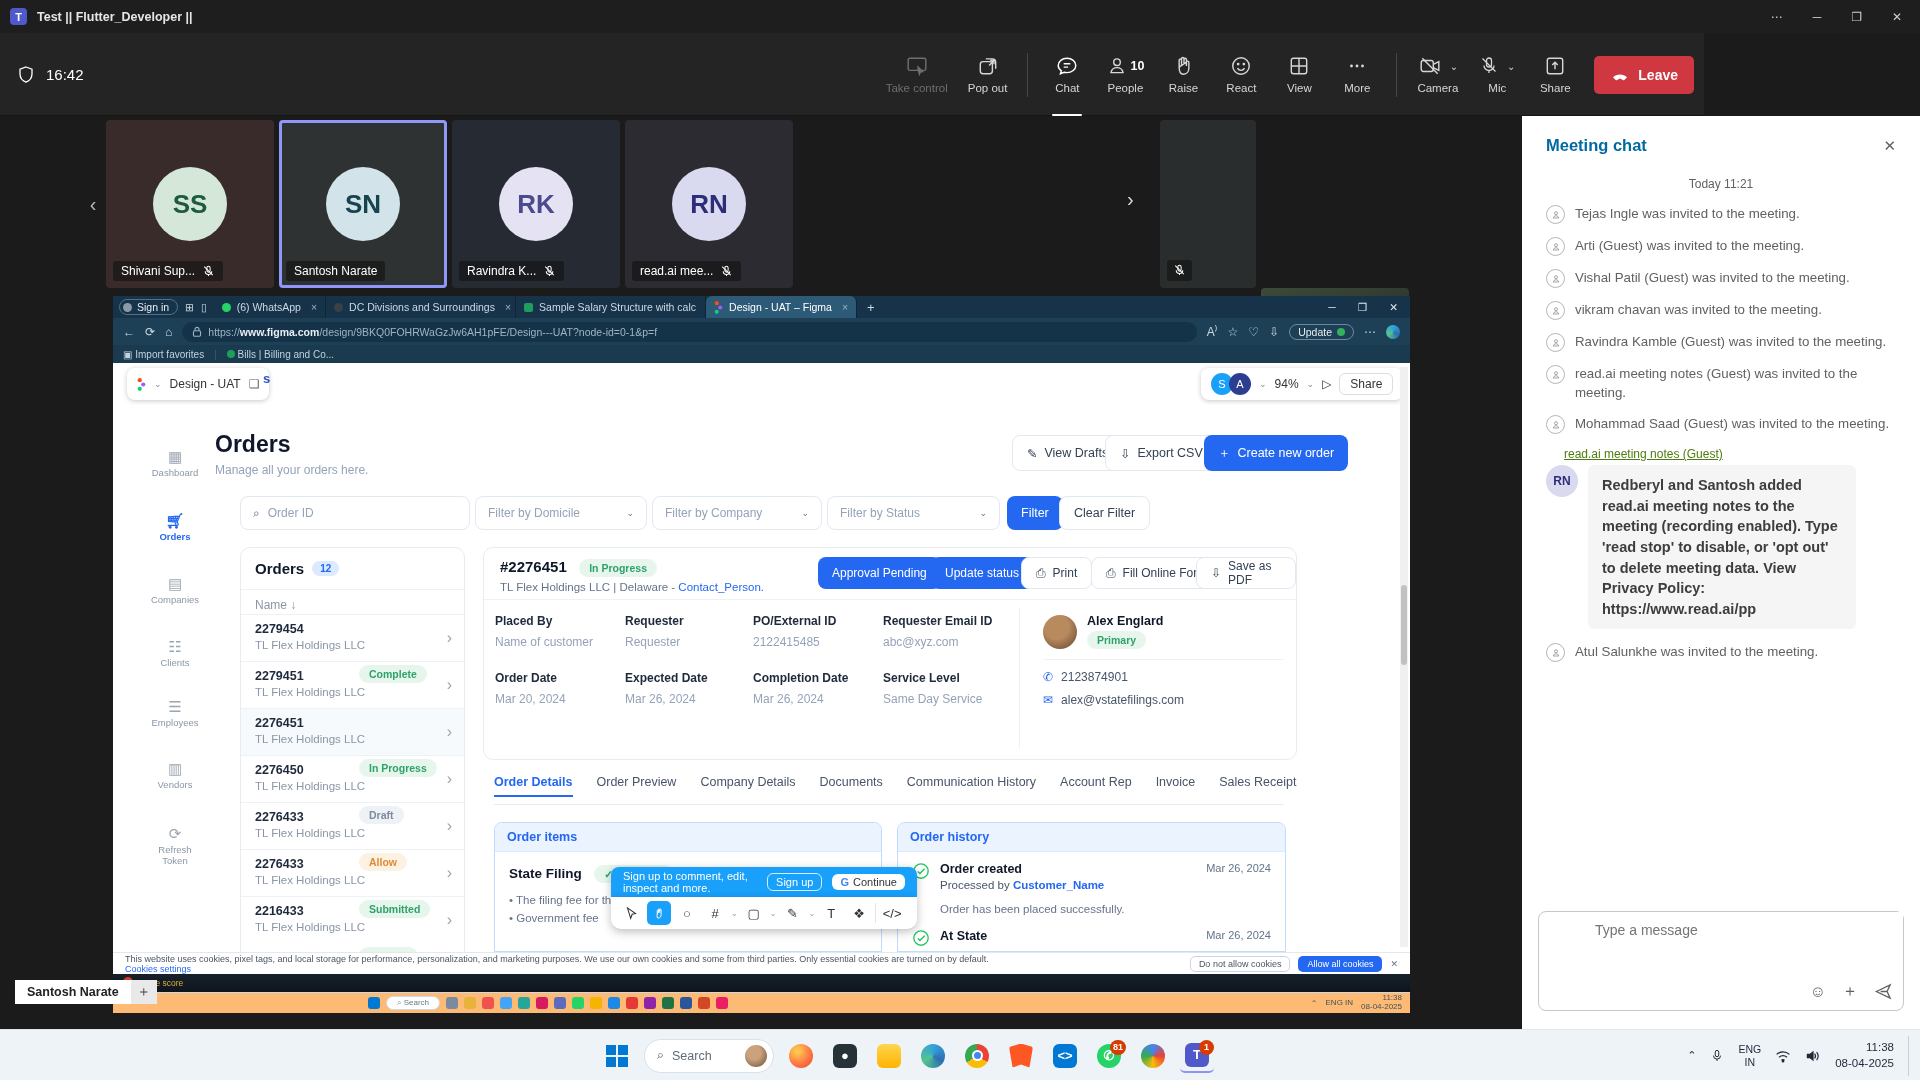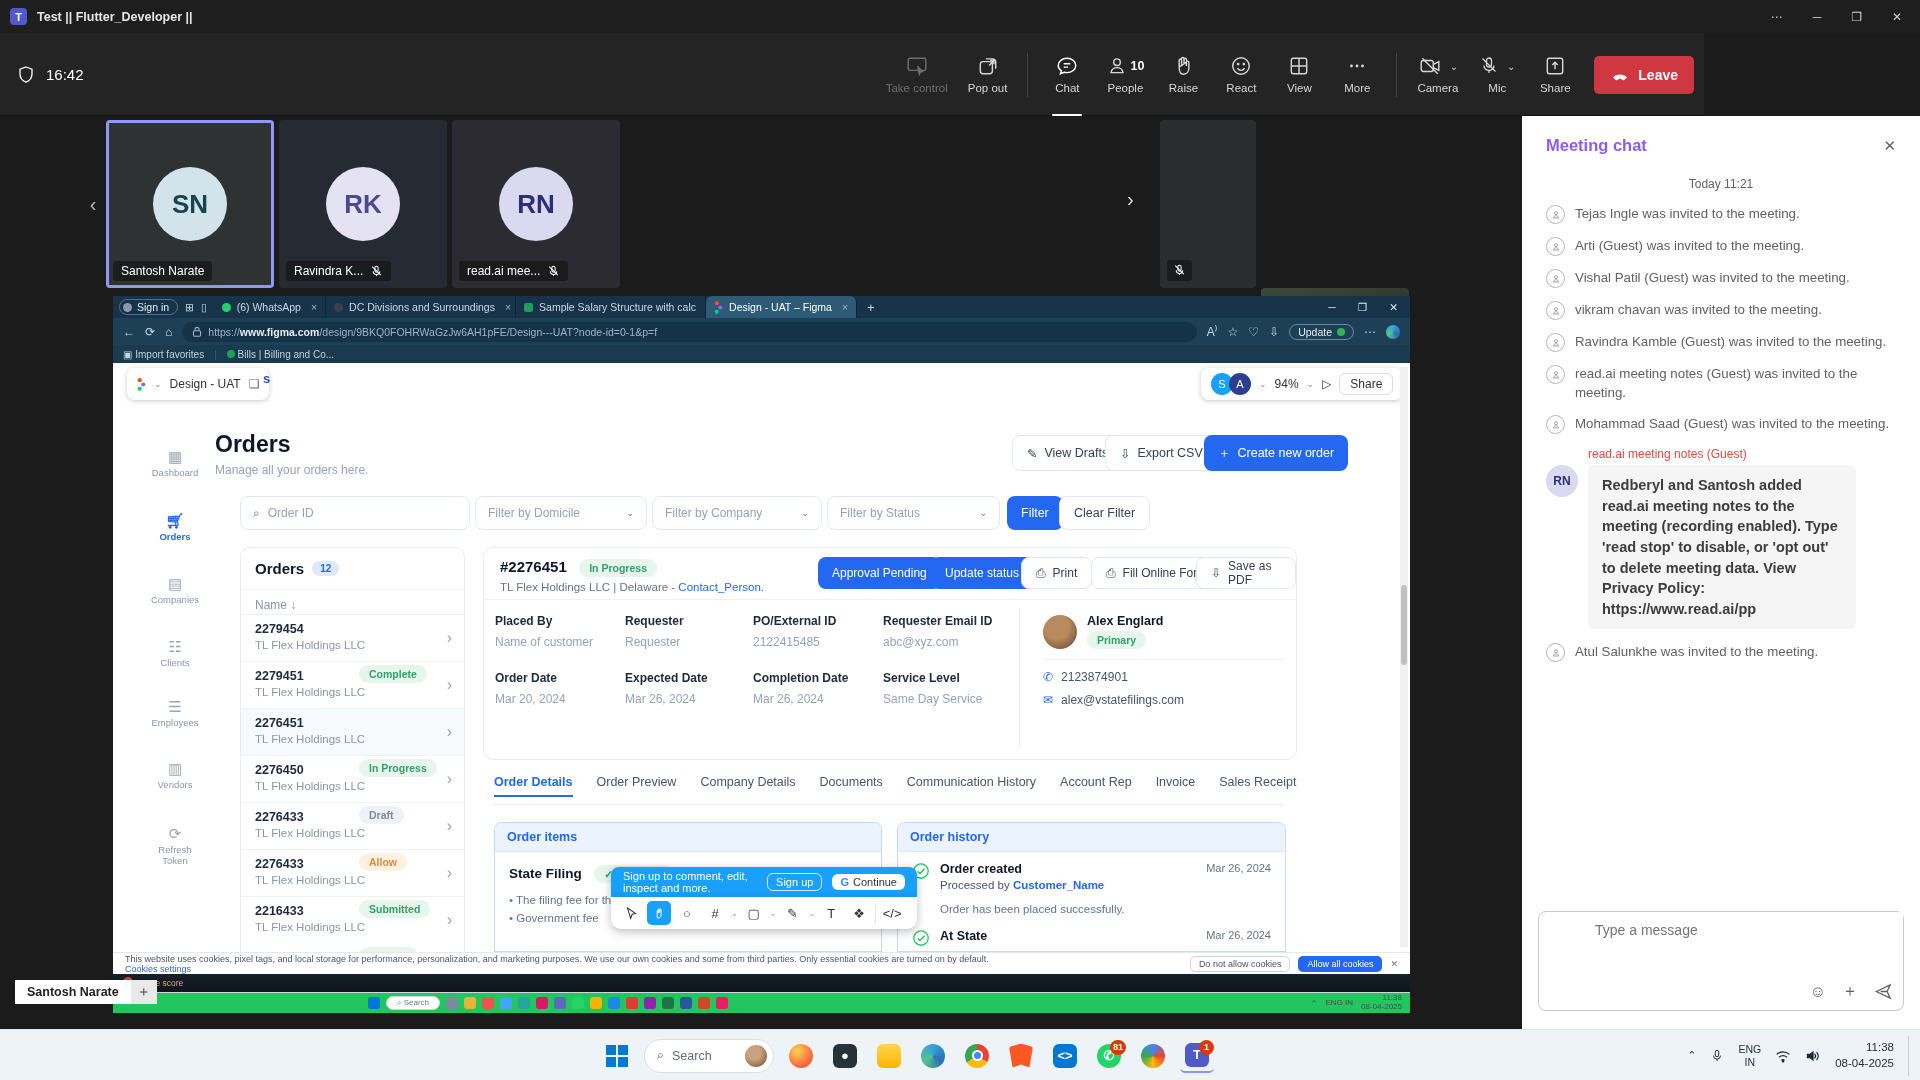--- a/index.html
+++ b/index.html
@@ -84,36 +84,36 @@
   .panel-h { background:#eaf3fe; color:#2468f2; font-size:12.5px; font-weight:bold; padding:7px 12px; border-bottom:1px solid #dbeafe; }
   .checkrow svg { flex:none; }
 
   .fig-banner { position:absolute; background:#18a0fb; border-radius:8px 8px 0 0; color:#fff; display:flex; align-items:center; gap:10px; padding:0 12px; font-size:11px; height:30px; box-shadow:0 2px 8px rgba(0,0,0,.25); }
   .fig-tools { position:absolute; background:#fff; border-radius:0 0 10px 10px; box-shadow:0 3px 10px rgba(0,0,0,.25); display:flex; align-items:center; gap:4px; padding:4px 8px; height:32px; color:#333; font-size:13px; }
   .ftool { width:24px; height:24px; border-radius:5px; display:flex; align-items:center; justify-content:center; }
   .ftool.on { background:#18a0fb; color:#fff; }
 
   .cookiebar { position:absolute; left:0; top:656px; width:1297px; height:22px; background:#fff; border-top:1px solid #e5e7eb; display:flex; align-items:center; font-size:9px; color:#4b5563; padding:0 12px; gap:8px; }
   .deskstrip { position:absolute; left:0; top:678px; width:1297px; height:18px; background:linear-gradient(#17212b,#0e141b); }
-  .ptaskbar { position:absolute; left:0; top:696px; width:1297px; height:21px; background:#22c55e; border-top:1px solid #cfd8e0; display:flex; align-items:center; font-size:8px; color:#334; }
+  .ptaskbar { position:absolute; left:0; top:696px; width:1297px; height:21px; background:#fdba74; border-top:1px solid #cfd8e0; display:flex; align-items:center; font-size:8px; color:#334; }
   .psq { width:12px; height:12px; border-radius:3px; flex:none; }
 
   
   .vscroll { position:absolute; background:#f0f0f0; }
   .vthumb { position:absolute; background:#c1c1c1; border-radius:4px; }
 
   
   .chatpanel { left:1522px; top:116px; width:398px; height:913px; background:#fff; display:flex; flex-direction:column; }
   .chat-h { display:flex; align-items:center; justify-content:space-between; padding:20px 24px 8px 24px; }
-  .chat-title { font-size:16.5px; font-weight:bold; color:#8b5cf6; }
+  .chat-title { font-size:16.5px; font-weight:bold; color:#0369a1; }
   .chat-body { flex:1; padding:4px 24px 0 24px; overflow:hidden; }
   .chat-date { text-align:center; color:#616161; font-size:12px; margin:10px 0 14px; }
   .evt { display:flex; gap:10px; margin-bottom:13px; color:#616161; font-size:13.3px; line-height:1.4; }
   .evt-ic { width:19px; height:19px; border-radius:50%; border:1.4px solid #b5b5b5; flex:none; display:flex; align-items:center; justify-content:center; }
-  .sender { color:#ef4444; font-size:12px; margin:10px 0 4px 42px; }
+  .sender { color:#4d7c0f; font-size:12px; margin:10px 0 4px 18px;text-decoration:underline; }
   .msgrow { display:flex; gap:10px; }
   .msg-av { width:32px; height:32px; border-radius:50%; background:#d9d9ef; color:#2d2d7a; font-size:12px; font-weight:bold; display:flex; align-items:center; justify-content:center; flex:none; }
   .bubble { background:#f5f5f5; border-radius:6px; padding:10px 14px; color:#3d3d3d; font-size:14.5px; font-weight:600; line-height:1.42; max-width:268px; }
   .chat-input { margin:10px 16px 18px 16px; border:1px solid #c7c7c7; border-radius:8px; height:100px; position:relative;padding-left:44px; }
   .chat-input textarea { width:100%; height:60px; border:0; outline:0; resize:none; padding:10px 12px; font-family:"Liberation Sans",sans-serif; font-size:14px; color:#424242; }
   .ci-icons { position:absolute; right:10px; bottom:8px; display:flex; gap:16px; align-items:center; color:#616161; }
 
   
   .taskbar { left:0; top:1029px; width:1920px; height:51px; background:#eef3f8; border-top:1px solid #dfe7ee; }
   .tb-center { position:absolute; left:600px; top:0; height:51px; display:flex; align-items:center; gap:10px; }
@@ -251,20 +251,31 @@
         <svg width="20" height="20" viewBox="0 0 20 20">
             <path d="M3 12.2c4-3.6 10-3.6 14 0l-2.4 2.5c-.5.5-1.3.6-1.9.2l-1.6-1a2 2 0 00-2.2 0l-1.6 1c-.6.4-1.4.3-1.9-.2L3 12.2z" fill="#fff"></path>
           </svg>
         <span>Leave</span>
       </div>
     </div>
   </div>
 
   <div class="abs tiles">
     <div class="tile-nav">‹</div>
+    <div class="tile t-ss">
+      <div class="avatar">SS</div>
+      <div class="tile-label">
+          <span>Shivani Sup...</span>
+          <svg width="13" height="13" viewBox="0 0 20 20" fill="none" stroke="#fff" stroke-width="1.6">
+            <rect x="7.5" y="2" width="5" height="9" rx="2.5"></rect>
+            <path d="M5 9.5a5 5 0 0010 0M10 14.5V17"></path>
+            <line x1="3.5" y1="2.5" x2="16.5" y2="15.5"></line>
+          </svg>
+        </div>
+    </div>
     <div class="tile t-sn">
       <div class="avatar">SN</div>
       <div class="tile-label">
           <span>Santosh Narate</span>
         </div>
     </div>
     <div class="tile t-rk">
       <div class="avatar">RK</div>
       <div class="tile-label">
           <span>Ravindra K...</span>

